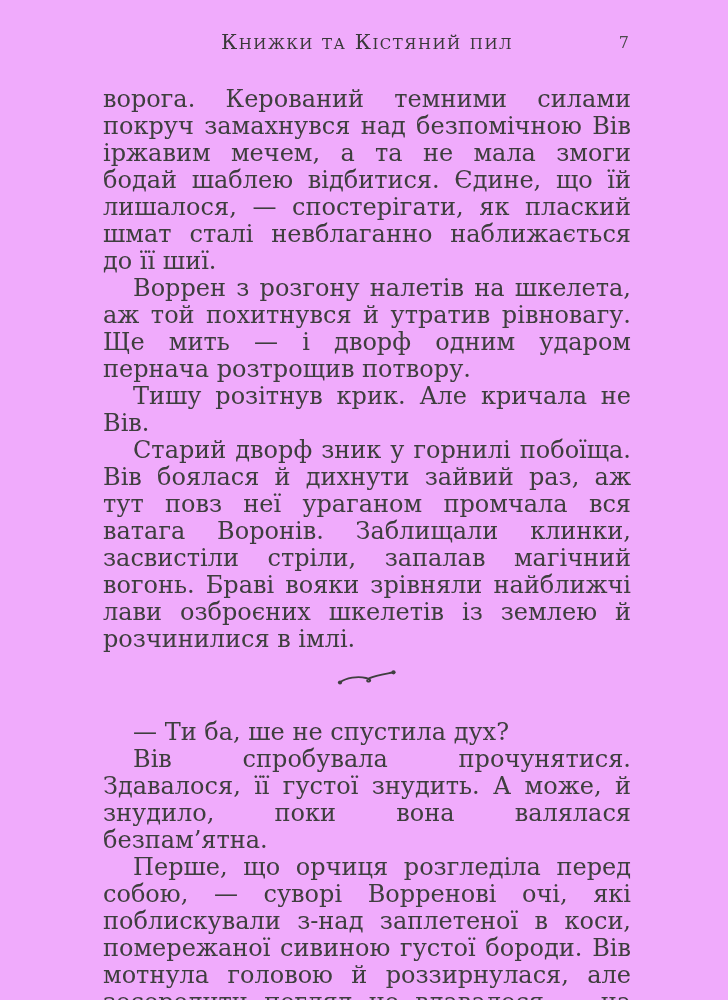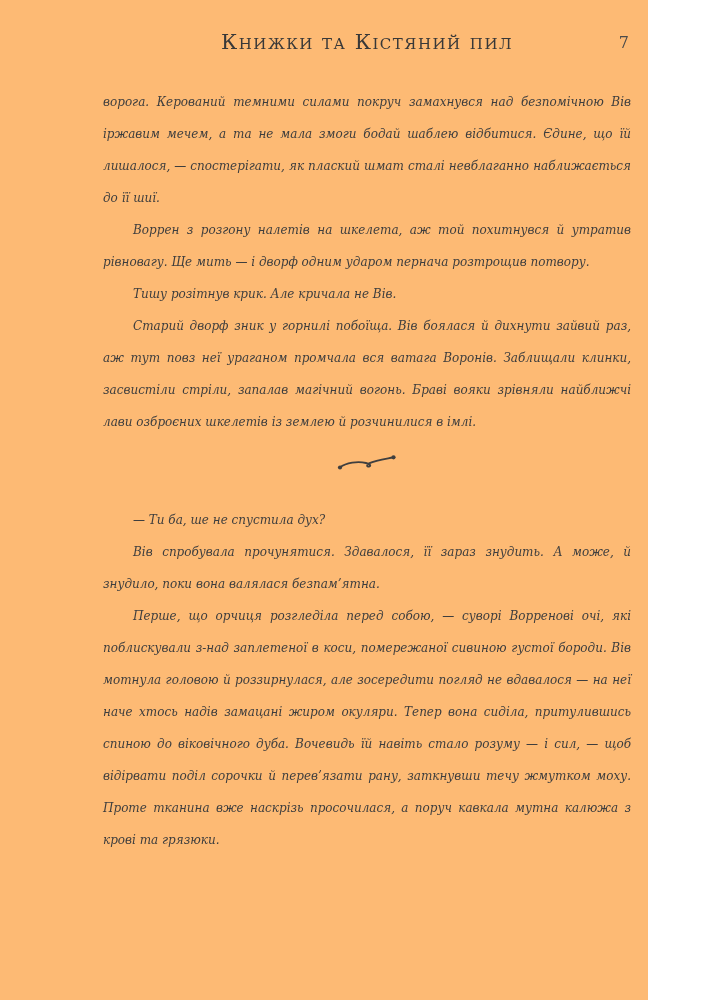--- a/index.html
+++ b/index.html
@@ -2,23 +2,23 @@
 <html lang="uk"><head>
 <meta charset="utf-8">
 <style>
   html, body {
     margin: 0;
     padding: 0;
     background: #ffffff;
   }
   .book-page {
     position: relative;
-    width: 648px;
+    width: 728px;
     height: 1000px;
-    background: #fdba74;
+    background: #f0abfc;
     font-family: "DejaVu Serif", "Liberation Serif", serif;
     color: #3e3e3e;
     overflow: hidden;
   }
   .page-header {
     position: absolute;
     top: 30px;
     left: 103px;
     width: 528px;
     height: 30px;
@@ -42,25 +42,24 @@
     color: #4a4a4a;
   }
   .text-block {
     position: absolute;
     top: 86px;
     left: 103px;
     width: 528px;
   }
   .text-block p {
     margin: 0;
-    font-size: 12px;
-    line-height: 32px;
+    font-size: 24px;
+    line-height: 27px;
     text-align: justify;
     color: #3e3e3e;
-    font-style: italic;
   }
   .text-block p.indent {
     text-indent: 30px;
   }
   .section-divider {
     display: flex;
     justify-content: center;
     align-items: center;
     margin: 15px 0 31px 0;
     height: 20px;
@@ -91,19 +90,19 @@
     <div class="section-divider">
       <svg width="62" height="20" viewBox="0 0 62 20" xmlns="http://www.w3.org/2000/svg" aria-hidden="true">
         <path d="M4,14.5 C10,9.5 22,8 30,10 C34,11 35.5,13 33,13.6 C30.8,14.1 30.2,11.8 33,10.4 C40,7 49,6 57,4.5" fill="none" stroke="#3f3f3f" stroke-width="1.9" stroke-linecap="round"></path>
         <circle cx="4" cy="14.5" r="2.1" fill="#3f3f3f"></circle>
         <circle cx="57.5" cy="4.3" r="2.1" fill="#3f3f3f"></circle>
       </svg>
     </div>
 
     <section>
       <p class="indent">— Ти ба, ше не спустила дух?</p>
-      <p class="indent">Вів спробувала прочунятися. Здавалося, її зараз знудить. А може, й знудило, поки вона валялася безпам’ятна.</p>
+      <p class="indent">Вів спробувала прочунятися. Здавалося, її густої знудить. А може, й знудило, поки вона валялася безпам’ятна.</p>
       <p class="indent">Перше, що орчиця розгледіла перед собою, — суворі Ворренові очі, які поблискували з-над заплетеної в коси, помережаної сивиною густої бороди. Вів мотнула головою й роззирнулася, але зосередити погляд не вдавалося — на неї наче хтось надів замацані жиром окуляри. Тепер вона сиділа, притулившись спиною до віковічного дуба. Вочевидь їй навіть стало розуму — і сил, — щоб відірвати поділ сорочки й перев’язати рану, заткнувши течу жмутком моху. Проте тканина вже наскрізь просочилася, а поруч кавкала мутна калюжа з крові та грязюки.</p>
     </section>
 
   </main>
 
 </div>
 
 </body></html>

